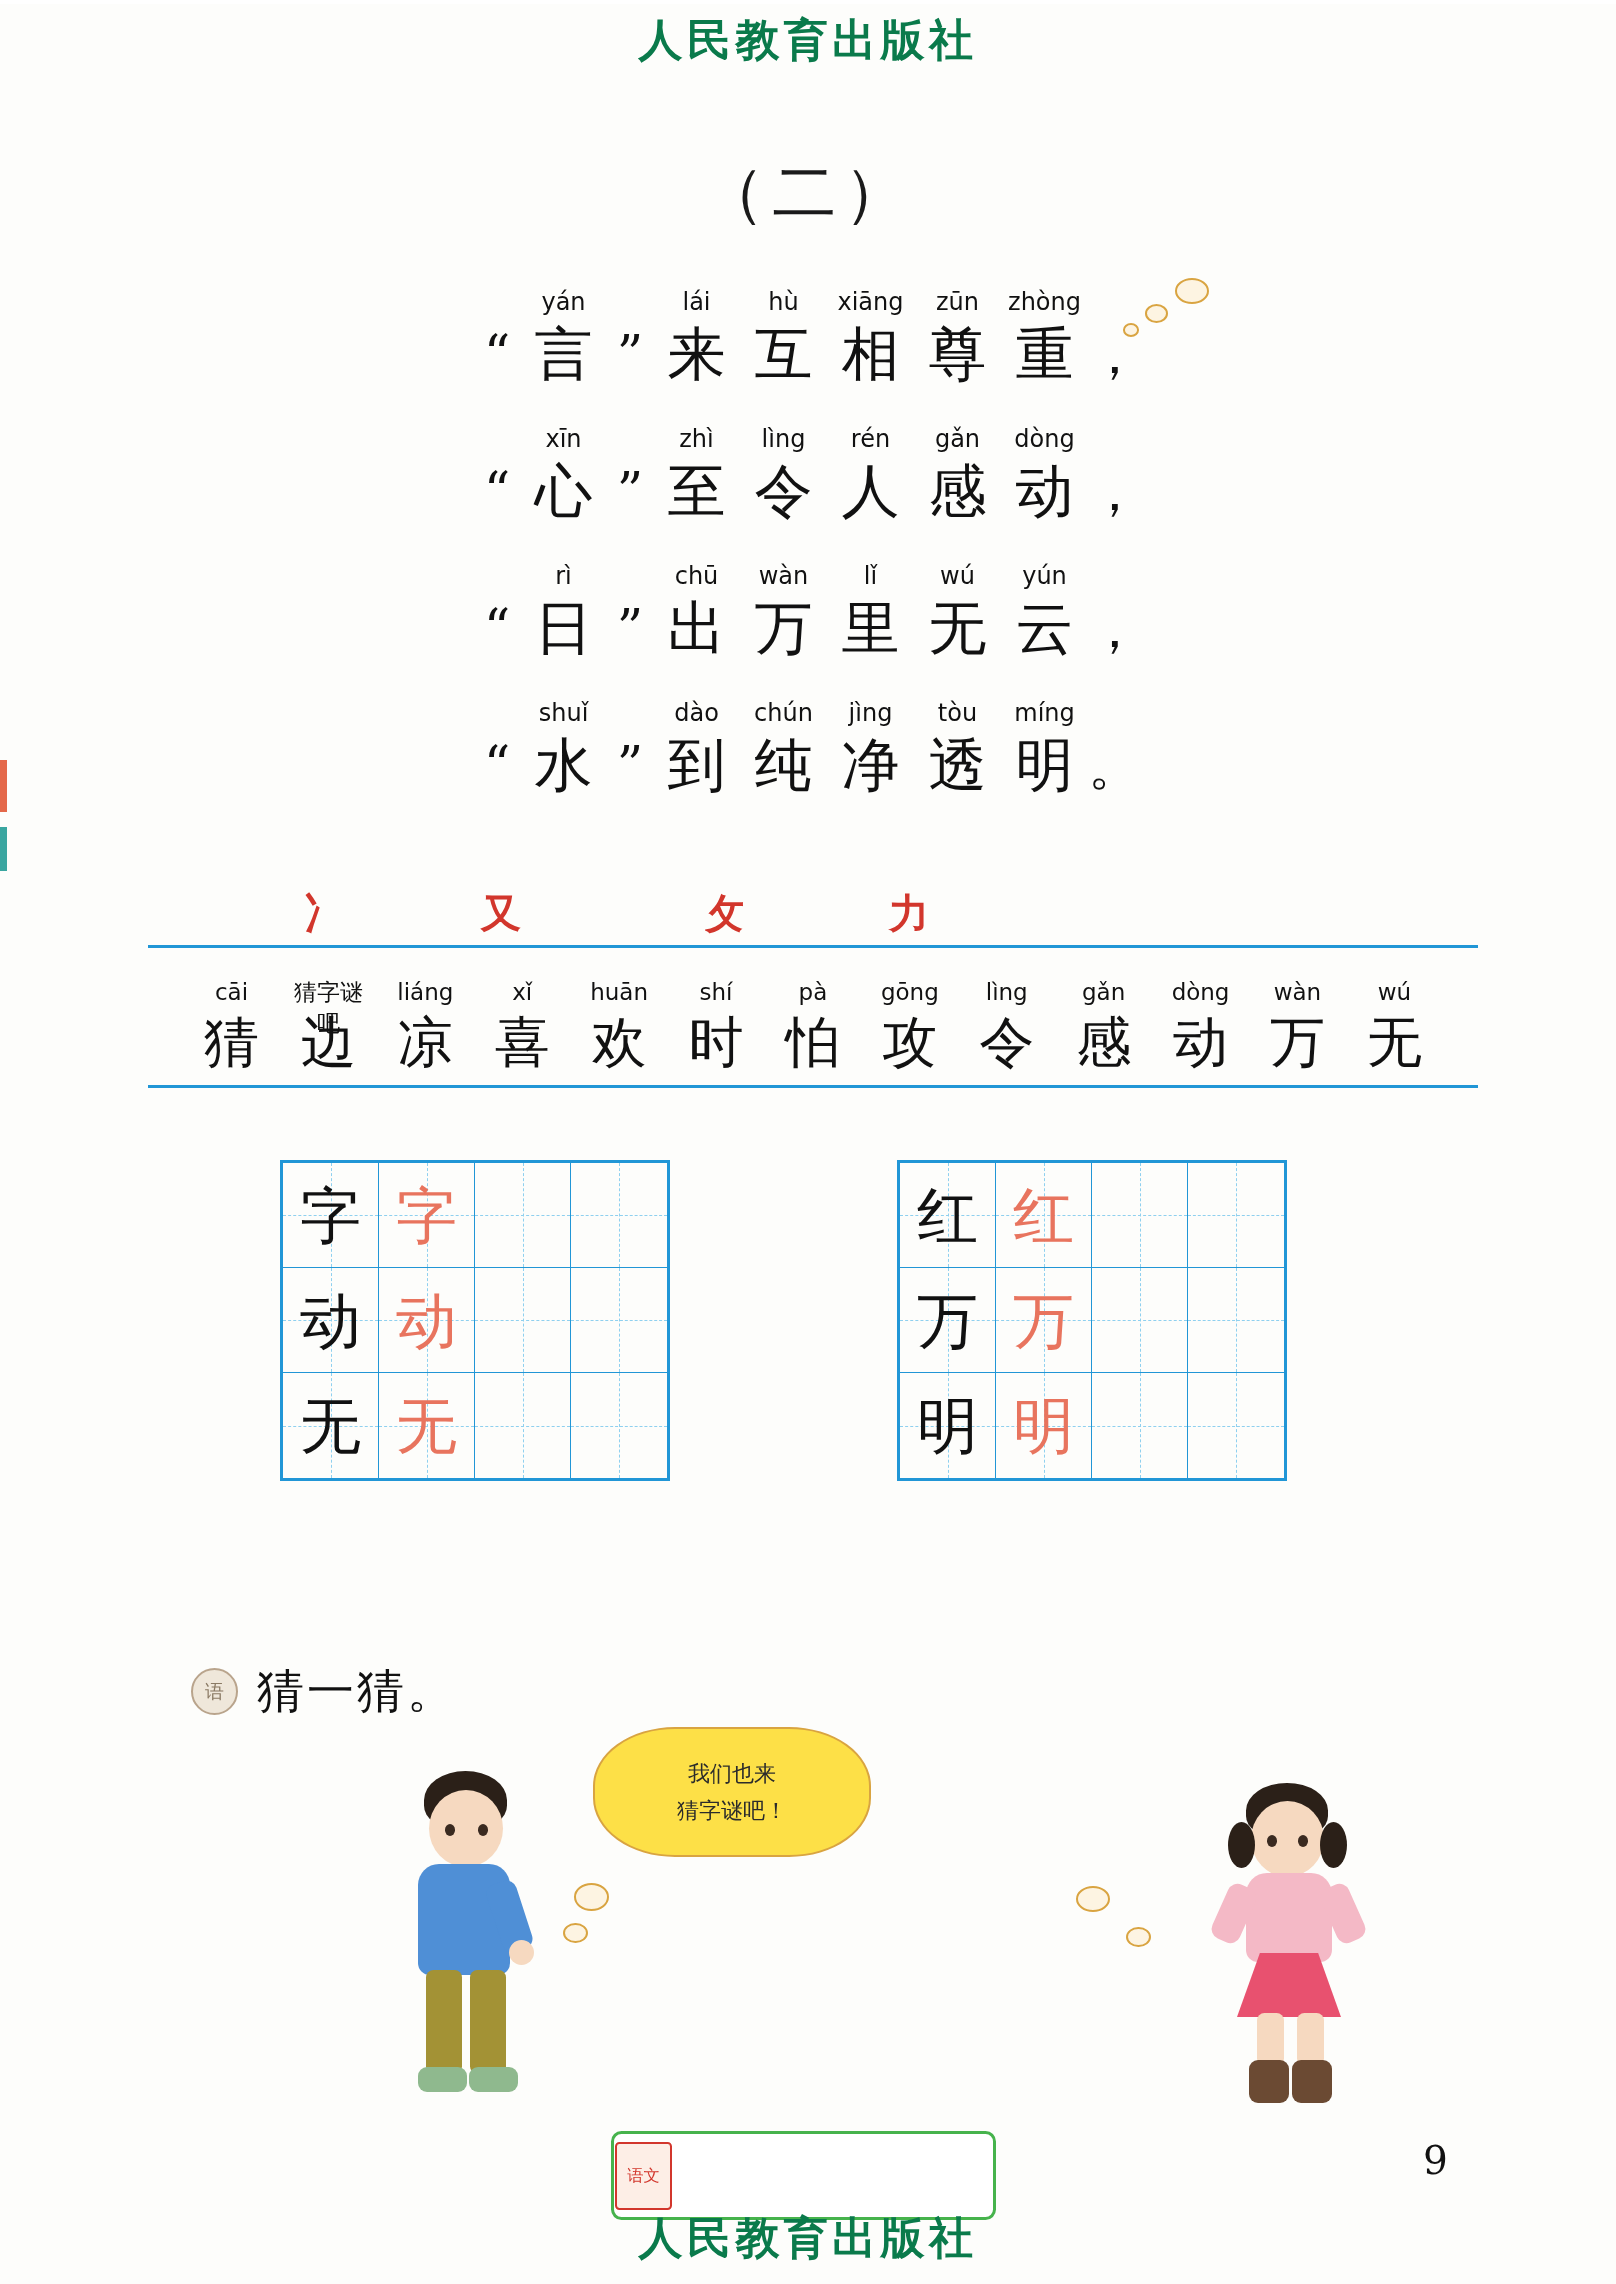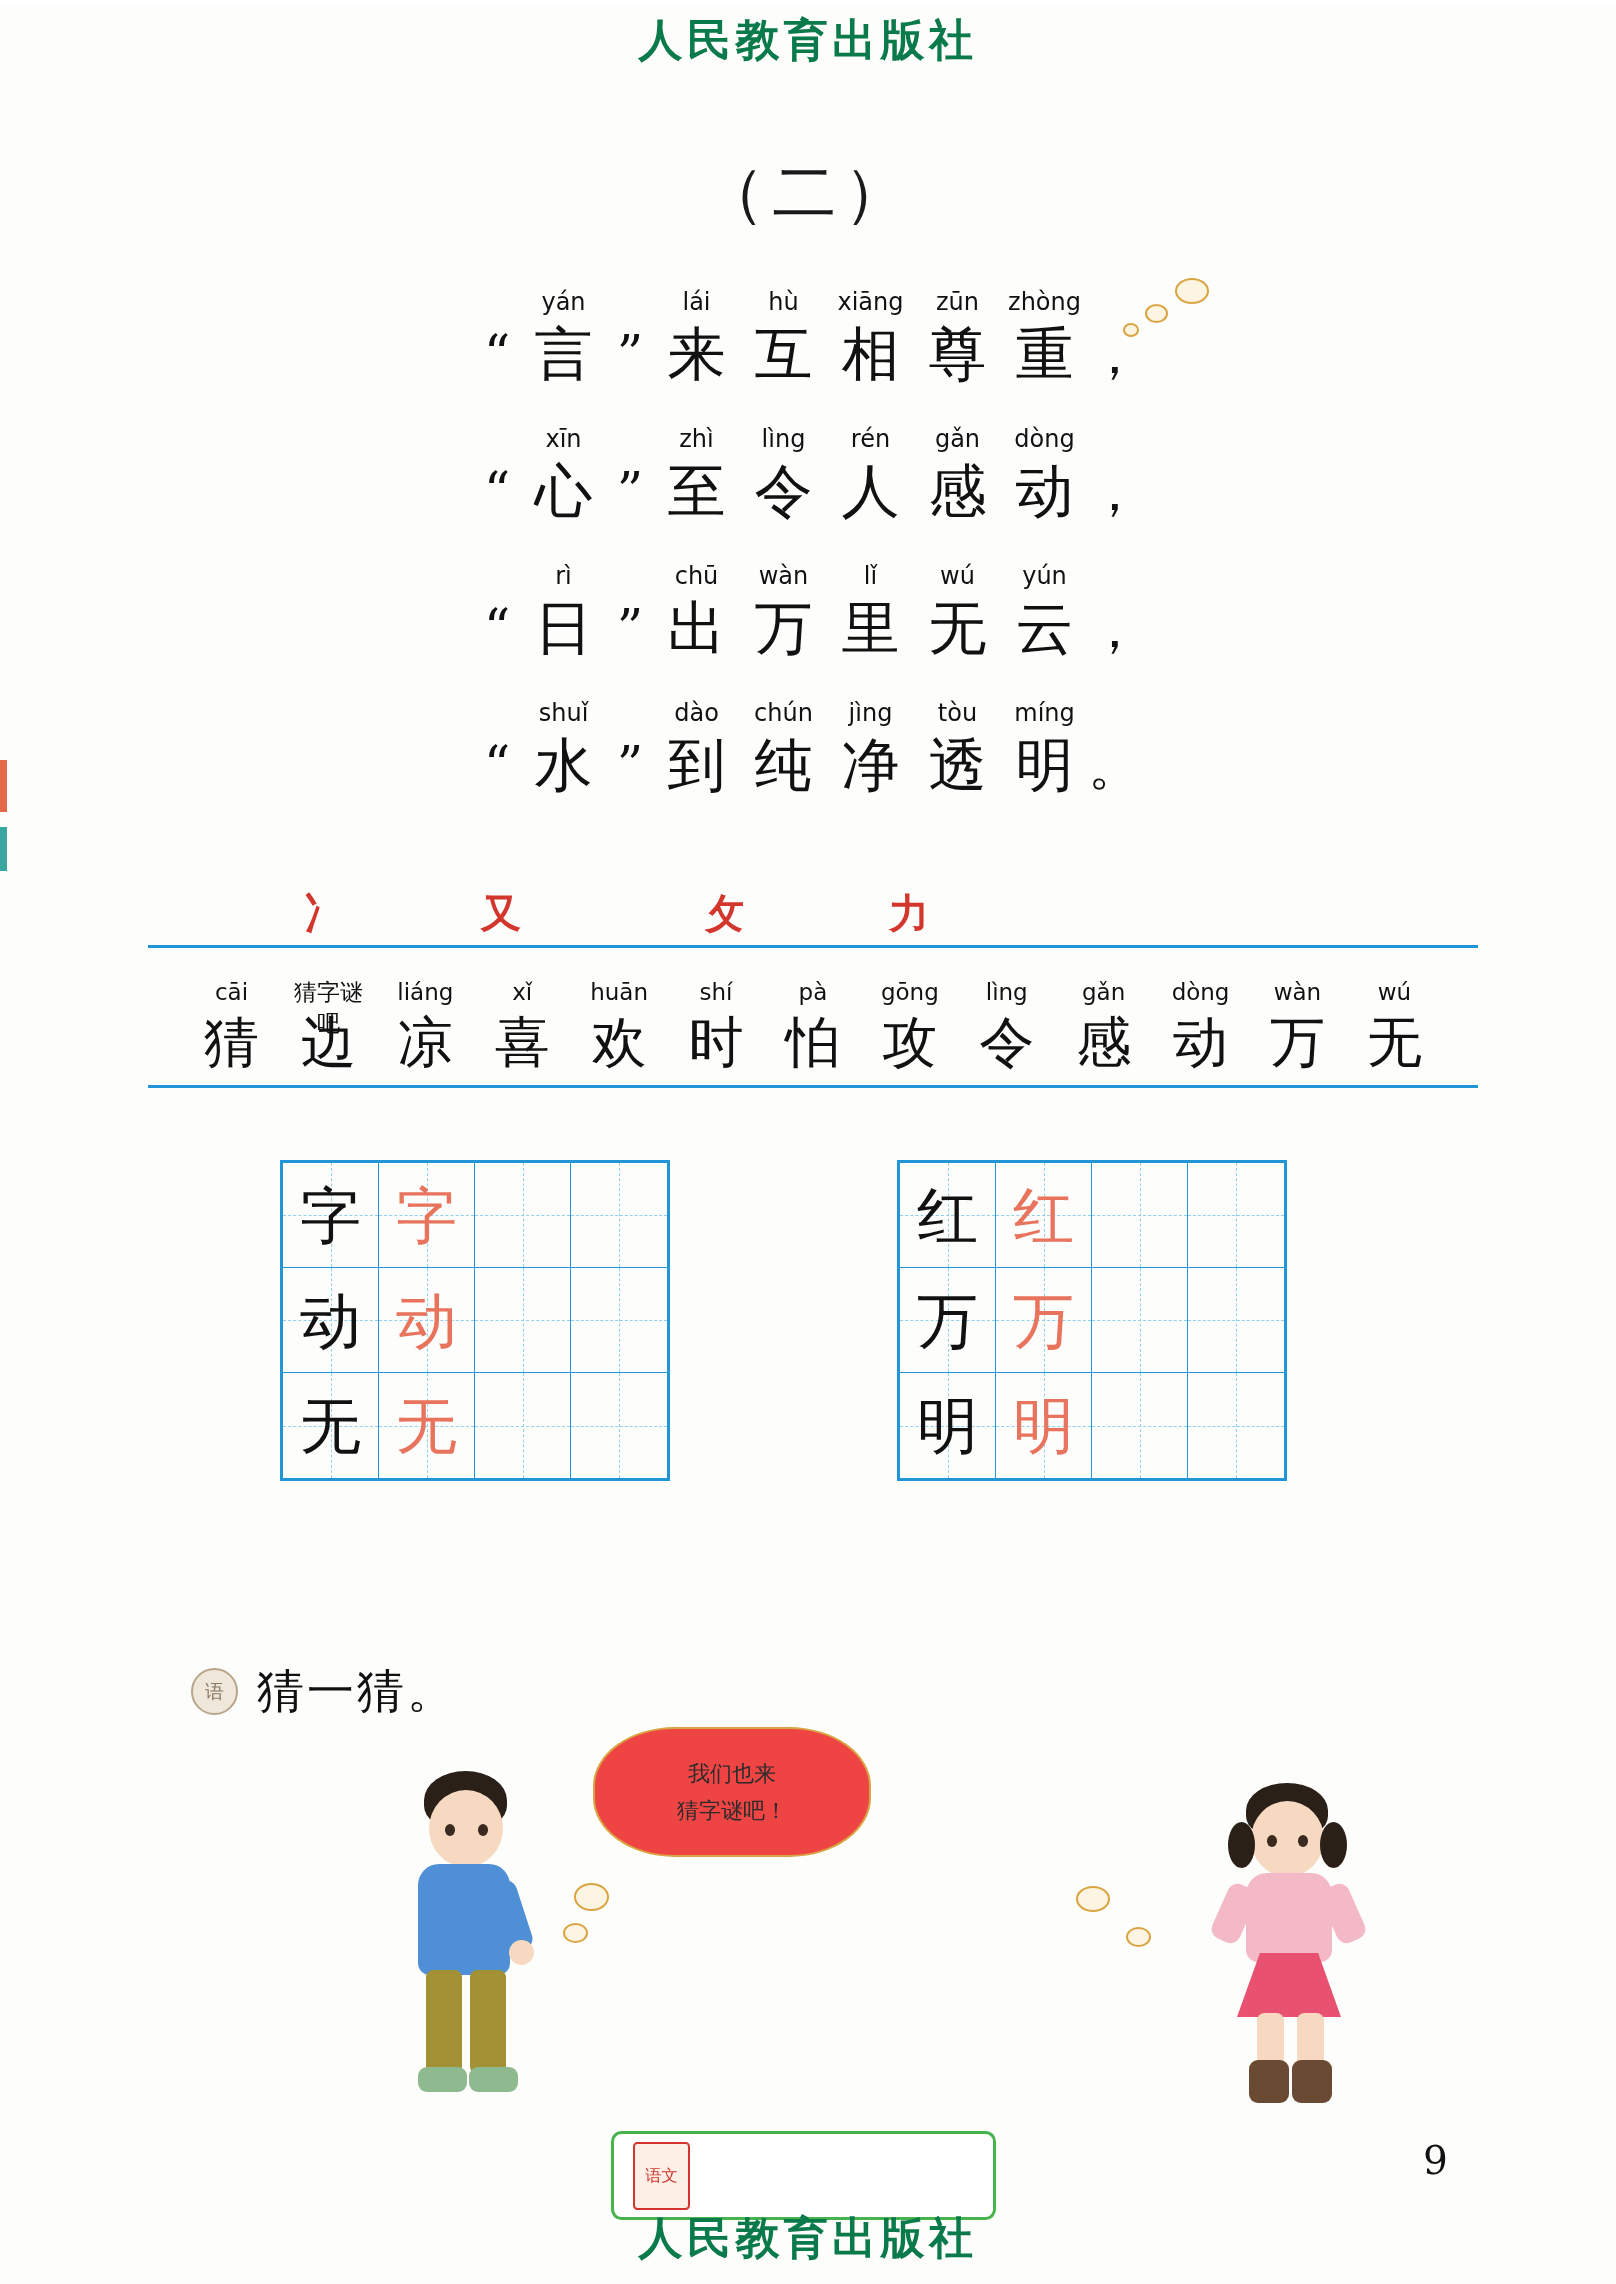--- a/index.html
+++ b/index.html
@@ -126,21 +126,21 @@
     display:flex;align-items:center;justify-content:center;
     font-size:19px;color:#8a7a64;
   }
   .act-text{
     font-size:47px;color:#111;
     font-family:"DejaVu Serif","Liberation Serif",serif;letter-spacing:3px;
   }
 
   
   .bubble{
-    position:absolute;background:#ef4444;border:2.2px solid #d9a441;border-radius:82px/59px;
+    position:absolute;background:#fde047;border:2.2px solid #d9a441;border-radius:82px/59px;
     display:flex;align-items:center;justify-content:center;text-align:center;font-family:Liberation Serif, serif;
   }
   .bubble .txt{font-size:22px;line-height:1.7;color:#2b2b2b;padding:0 22px;}
   .bl{left:593px;top:1723px;width:274px;height:126px;}
   .br{left:910px;top:1723px;width:274px;height:126px;}
   .sd{position:absolute;background:#fdf4e2;border:2.2px solid #d9a441;border-radius:50%;}
   .sdl1{left:574px;top:1879px;width:31px;height:24px;}
   .sdl2{left:563px;top:1919px;width:21px;height:16.3px;}
   .sdr1{left:1076px;top:1882px;width:30px;height:22px;}
   .sdr2{left:1126px;top:1923px;width:21px;height:16.3px;}
@@ -154,21 +154,21 @@
   .k-body{position:absolute;border-radius:21px 21px 12px 12px;}
   .k-leg{position:absolute;border-radius:7.4px;}
   .k-shoe{position:absolute;border-radius:9px;}
   .k-arm{position:absolute;border-radius:10.4px;}
   .k-skirt{position:absolute;}
 
   
   .stamp{
     position:absolute;left:611px;top:2127px;width:385px;height:89px;
     border:3px solid #46b34c;border-radius:10.4px;background:#ffffff;
-    display:flex;align-items:center;padding-left:19px;box-sizing:border-box;
+    display:flex;align-items:center;padding-left:1px;box-sizing:border-box;
   }
   .stamp-icon{
     width:53px;height:64px;border:2.2px solid #d2362c;border-radius:4.4px;
     background:#fdeee6;margin-right:12px;position:relative;flex:none;
     display:flex;align-items:center;justify-content:center;
     font-size:16.3px;color:#d2362c;
   }
   .stamp-text{font-size:24.5px;line-height:1.45;color:#1f7a26;font-weight:bold;}
   .stamp-text .l2{color:#1f7a26;}
 

